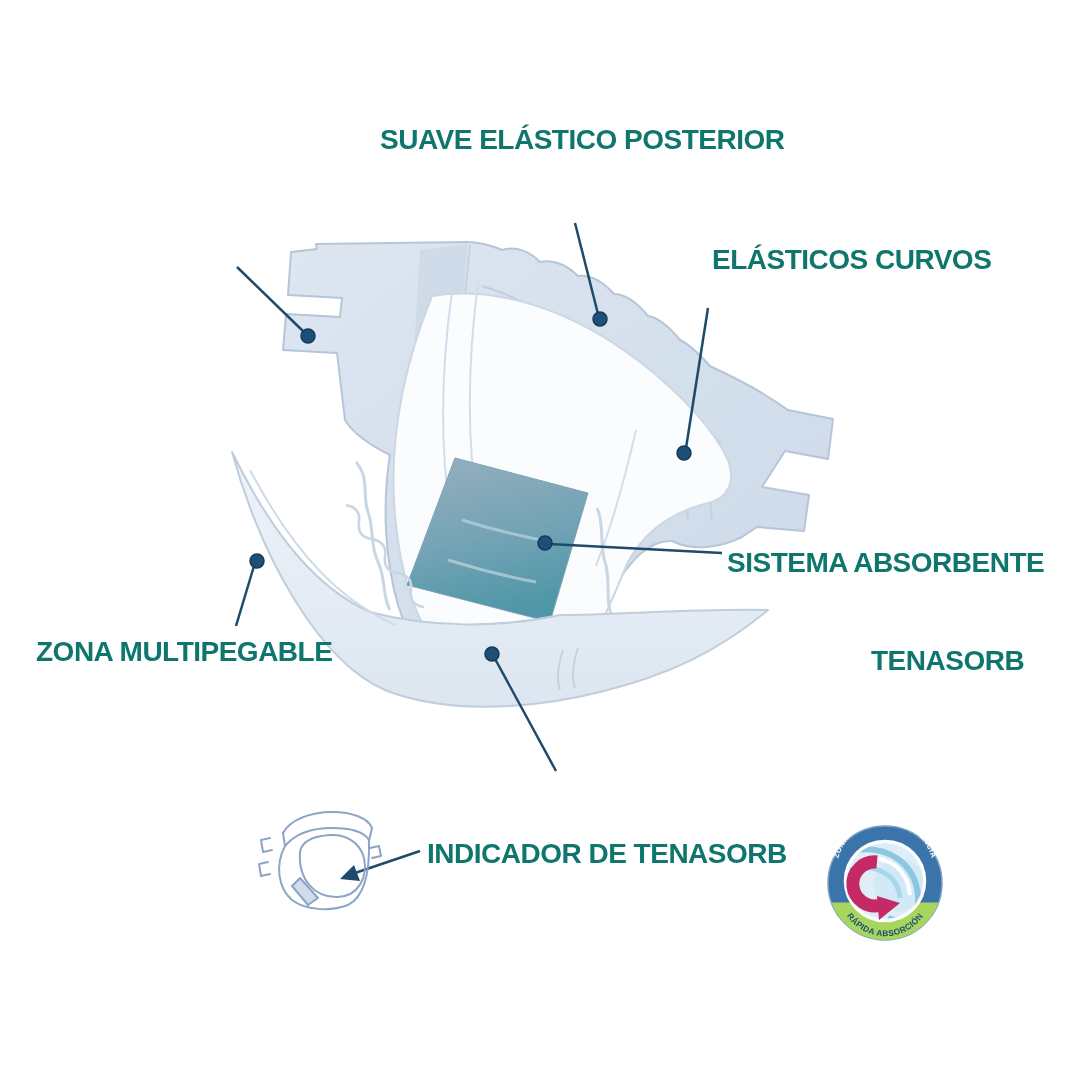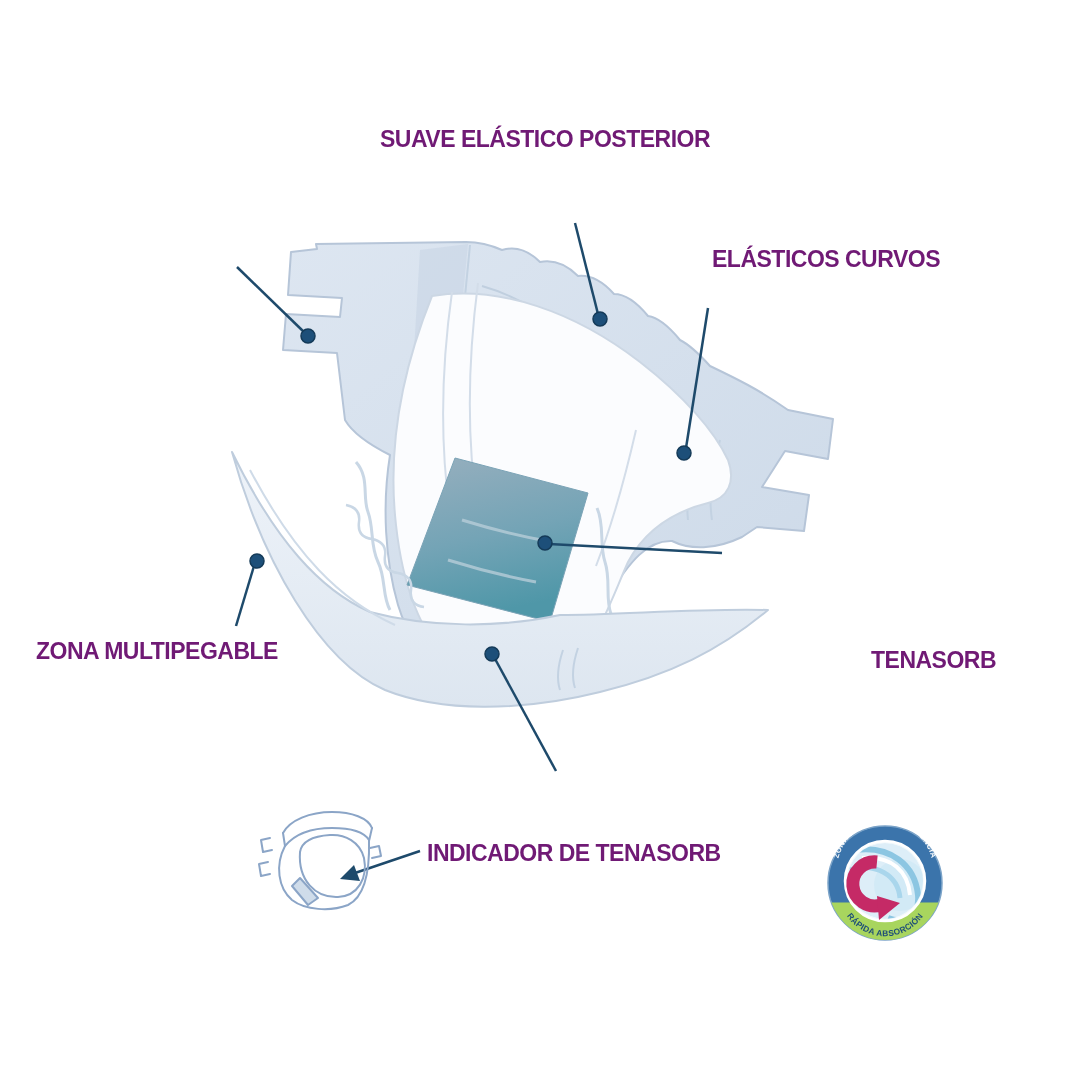--- a/index.html
+++ b/index.html
@@ -6,23 +6,23 @@
   #stage{
     position:relative;
     width:1079px;height:1079px;
     background:#ffffff;
     overflow:hidden;
     font-family:"Liberation Sans","DejaVu Sans",sans-serif;
   }
   #art{position:absolute;left:0;top:0;width:1079px;height:1079px;}
   .lbl{
     position:absolute;
-    color:#701a75;
+    color:#0f766e;
     font-weight:700;
-    font-size:23px;
+    font-size:28px;
     letter-spacing:-0.5px;
     line-height:27px;
     white-space:nowrap;
   }
   .lbl.two-line{white-space:normal;text-align:right;}
 </style>
 </head>
 <body>
 
 <div id="stage">
@@ -170,20 +170,21 @@
         <textPath href="#arcBottom" startOffset="50%" text-anchor="middle">RÁPIDA ABSORCIÓN</textPath>
       </text>
     </g>
   </svg>
 
   <div class="lbl" style="left:380px;top:126px;">SUAVE ELÁSTICO POSTERIOR</div>
 
 
   <div class="lbl" style="left:712px;top:246px;">ELÁSTICOS CURVOS</div>
 
+  <div class="lbl" style="left:727px;top:549px;">SISTEMA ABSORBENTE</div>
 
   <div class="lbl" style="left:871px;top:647px;text-align:center;">TENASORB</div>
 
   <div class="lbl" style="left:36px;top:638px;">ZONA MULTIPEGABLE</div>
 
 
   <div class="lbl" style="left:427px;top:840px;">INDICADOR DE TENASORB</div>
 </div>
 
 </body></html>

